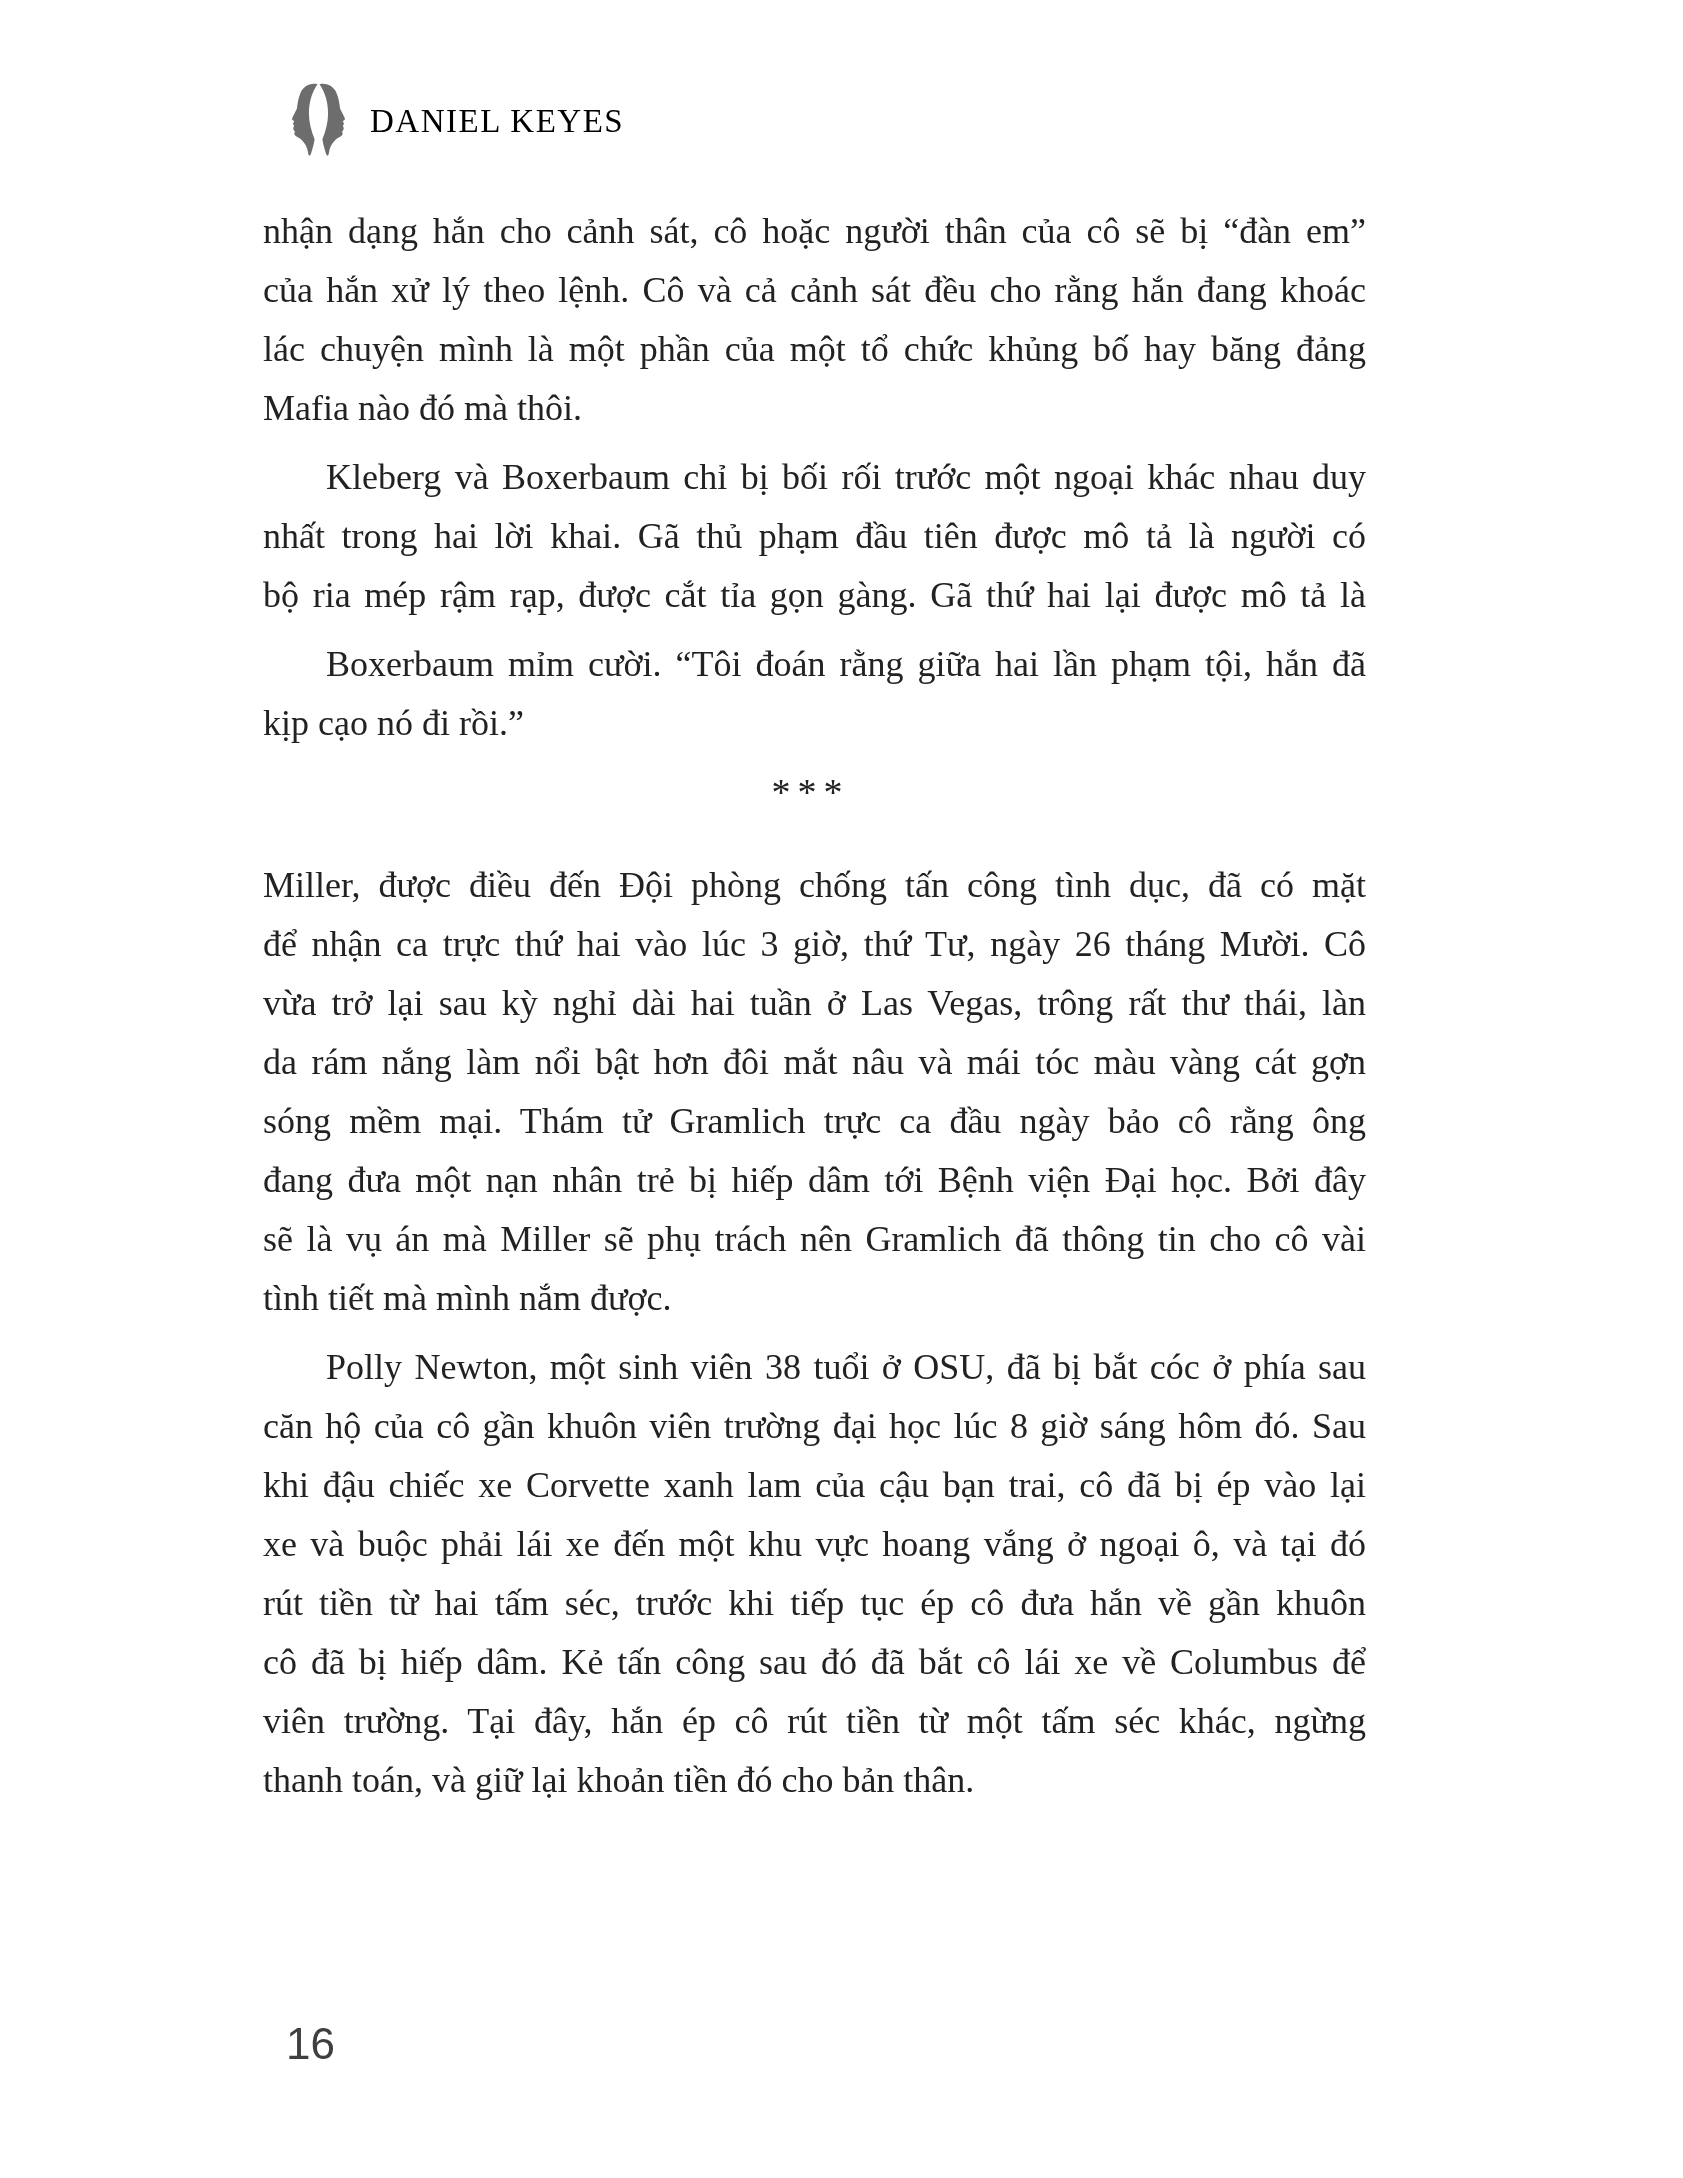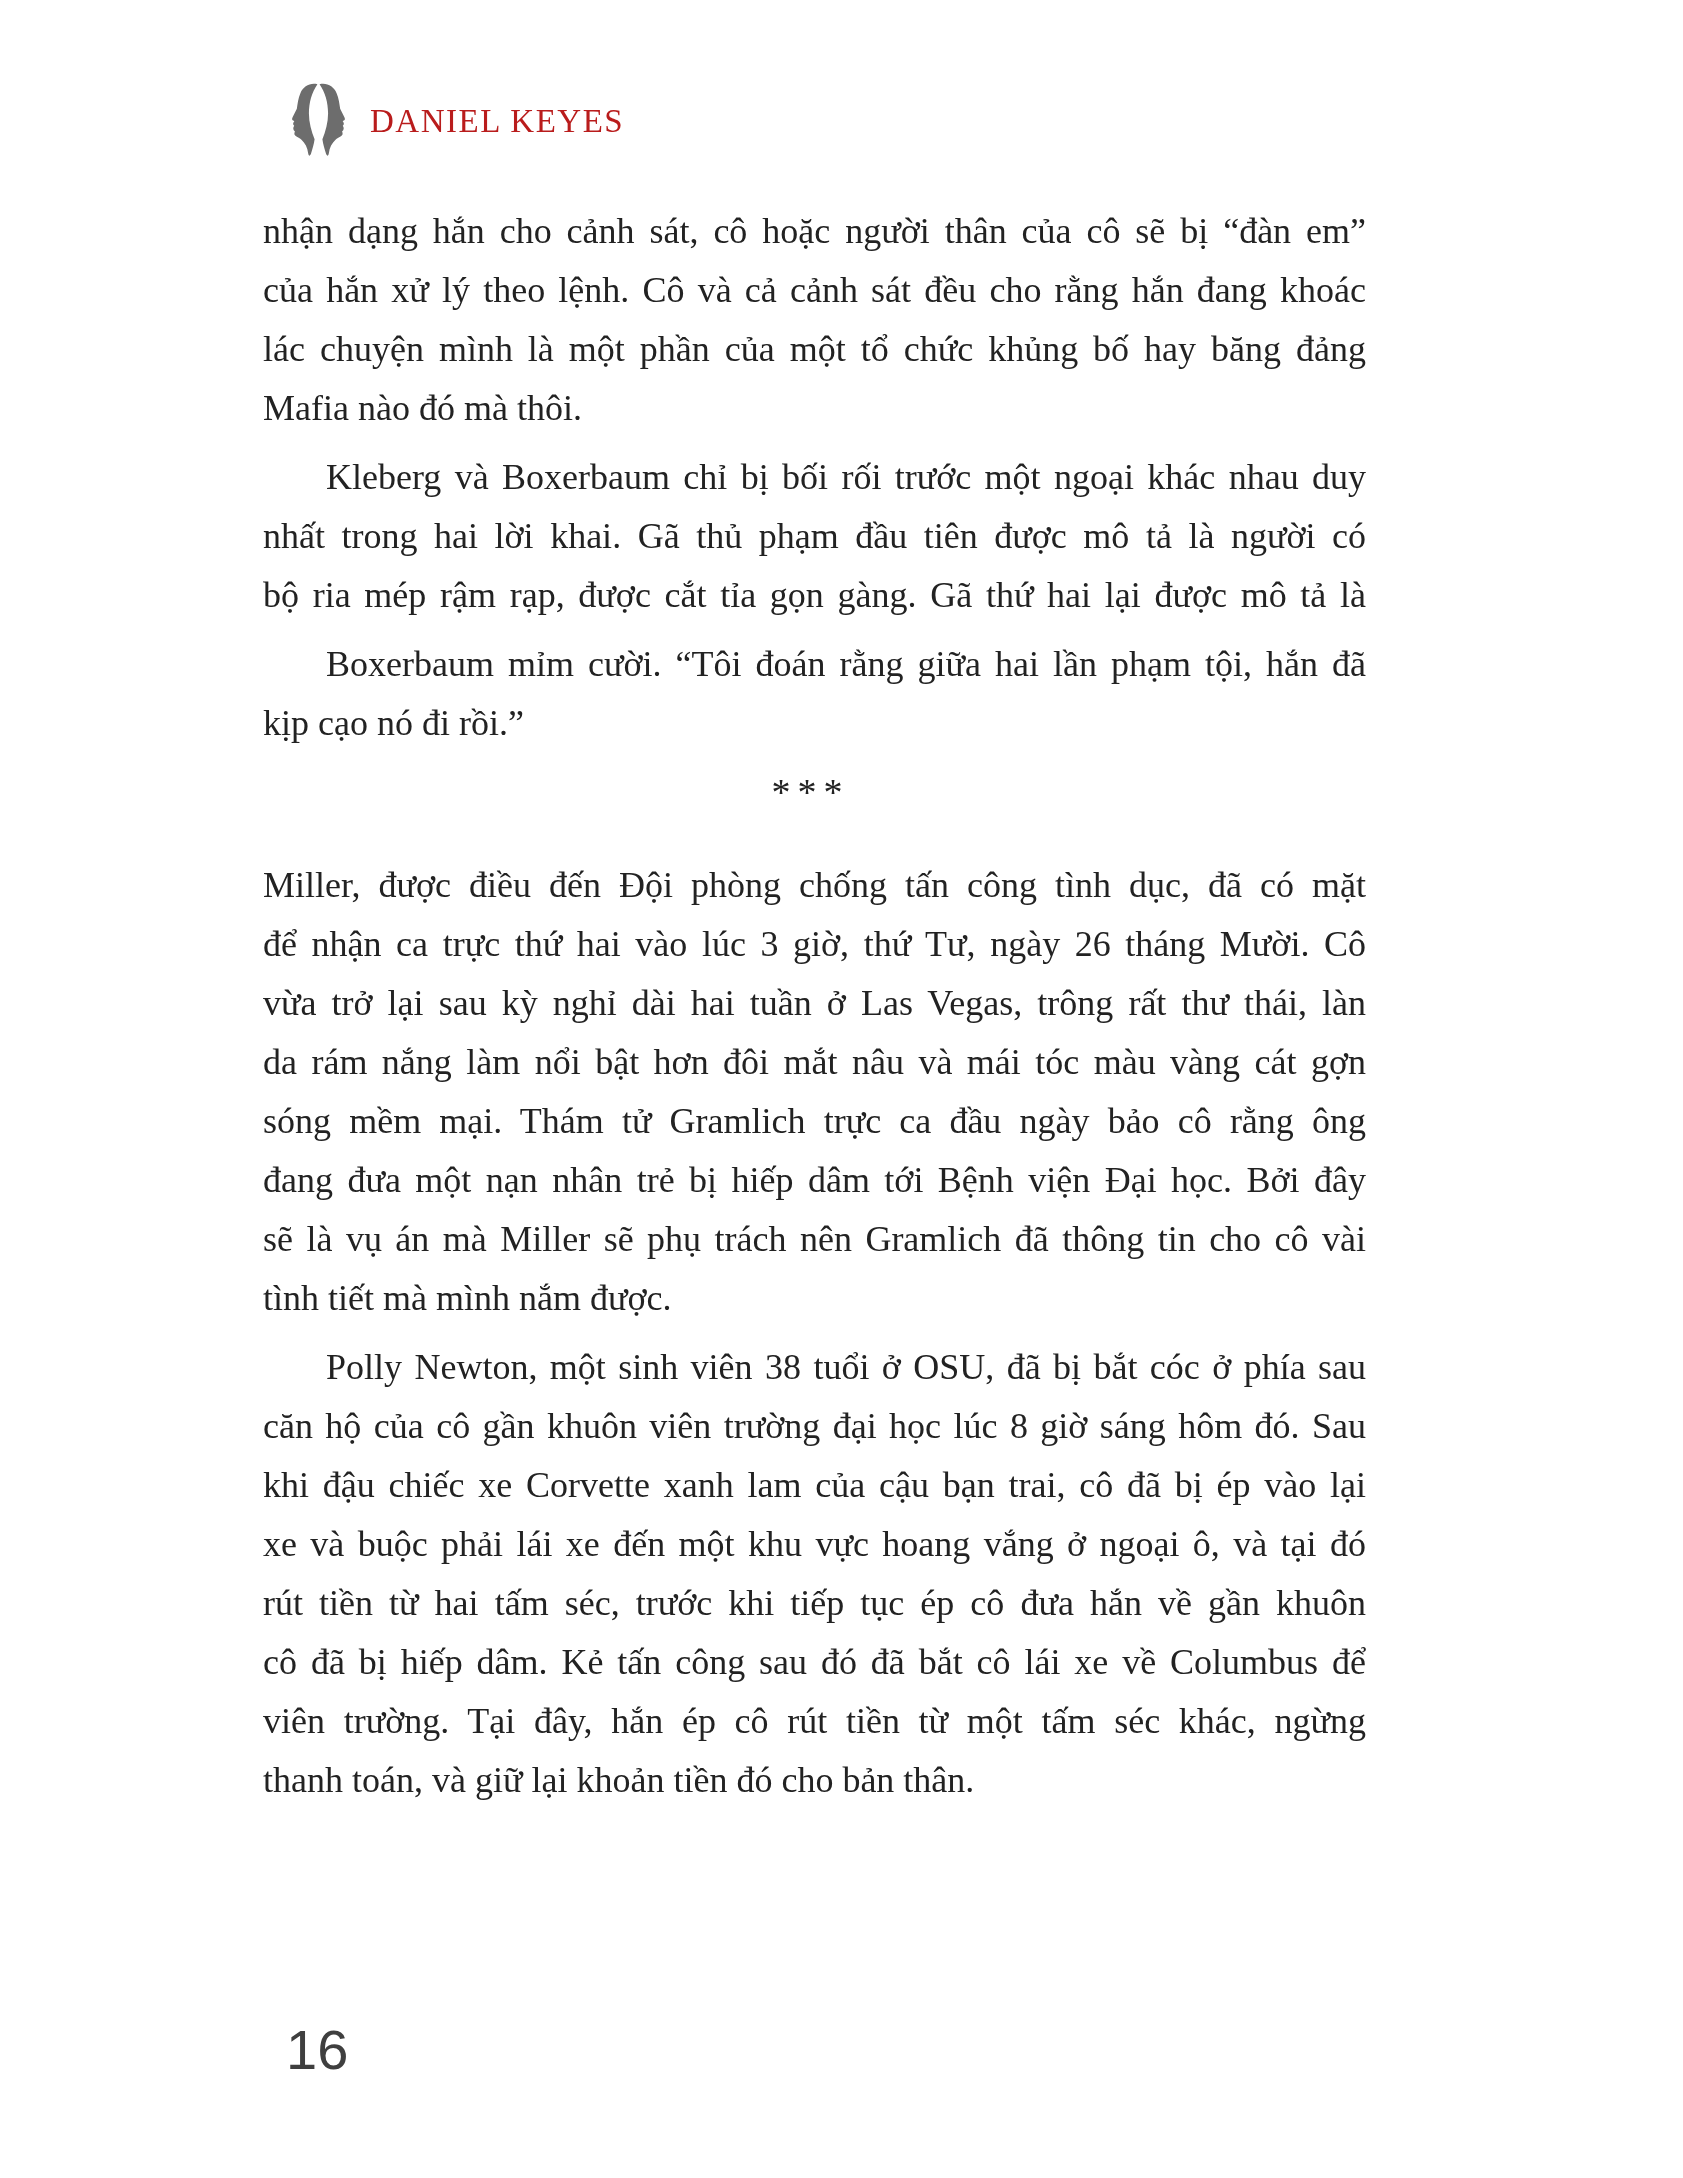--- a/index.html
+++ b/index.html
@@ -17,21 +17,21 @@
     left: 283px; top: 81px;
     display: flex;
     align-items: center;
     gap: 16px;
   }
   .logo { width: 71px; height: 79px; flex: 0 0 auto; }
   .brand {
     font-family: "Liberation Serif", "DejaVu Serif", serif;
     font-size: 33px;
     letter-spacing: 1.5px;
-    color: #b91c1c;
+    color: #000000;
     white-space: nowrap;
     padding-top: 2px;
   }
 
   
   .content {
     position: absolute;
     left: 255px; top: 202px;
     width: 1111px;
     color: #222222;
@@ -54,21 +54,21 @@
     font-size: 38px;
     color: #222222;
   }
 
   
   .page-number {
     position: absolute;
     left: 286px; top: 2022px;
     font-family: "Liberation Sans", "DejaVu Sans", sans-serif;
     font-weight: 300;
-    font-size: 56px;
+    font-size: 44px;
     line-height: 1;
     color: #3f3f3f;
   }
 </style>
 </head>
 <body>
 
 <div class="header">
   <svg class="logo" viewBox="0 0 100 110" xmlns="http://www.w3.org/2000/svg" aria-hidden="true">
     <defs>

